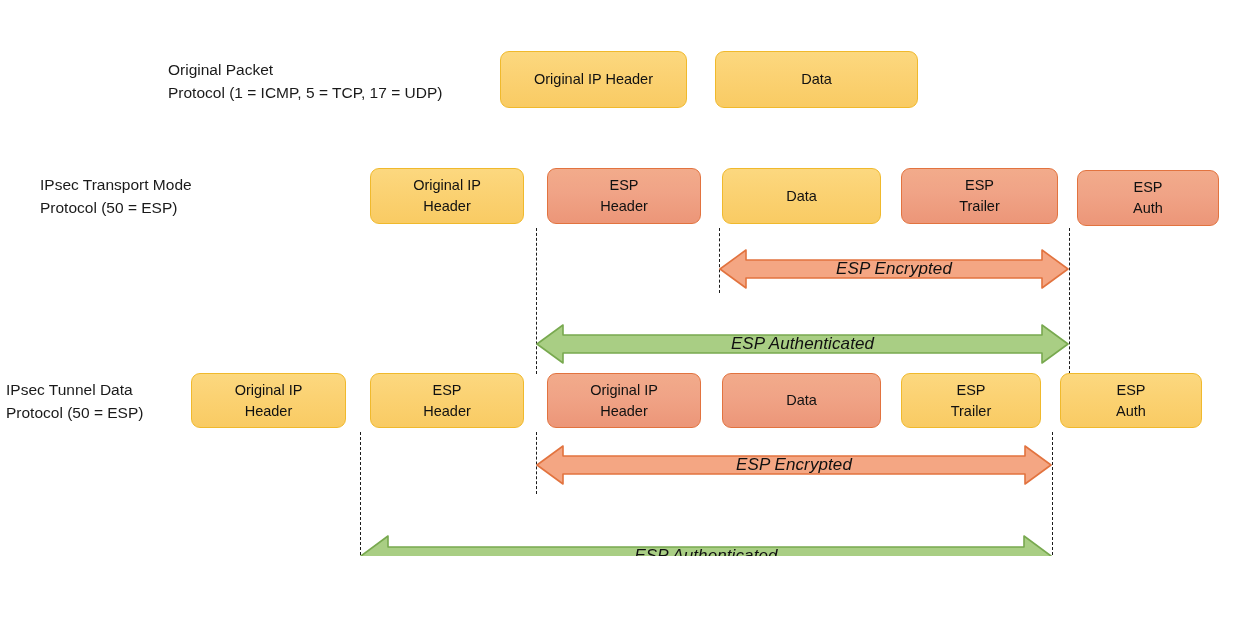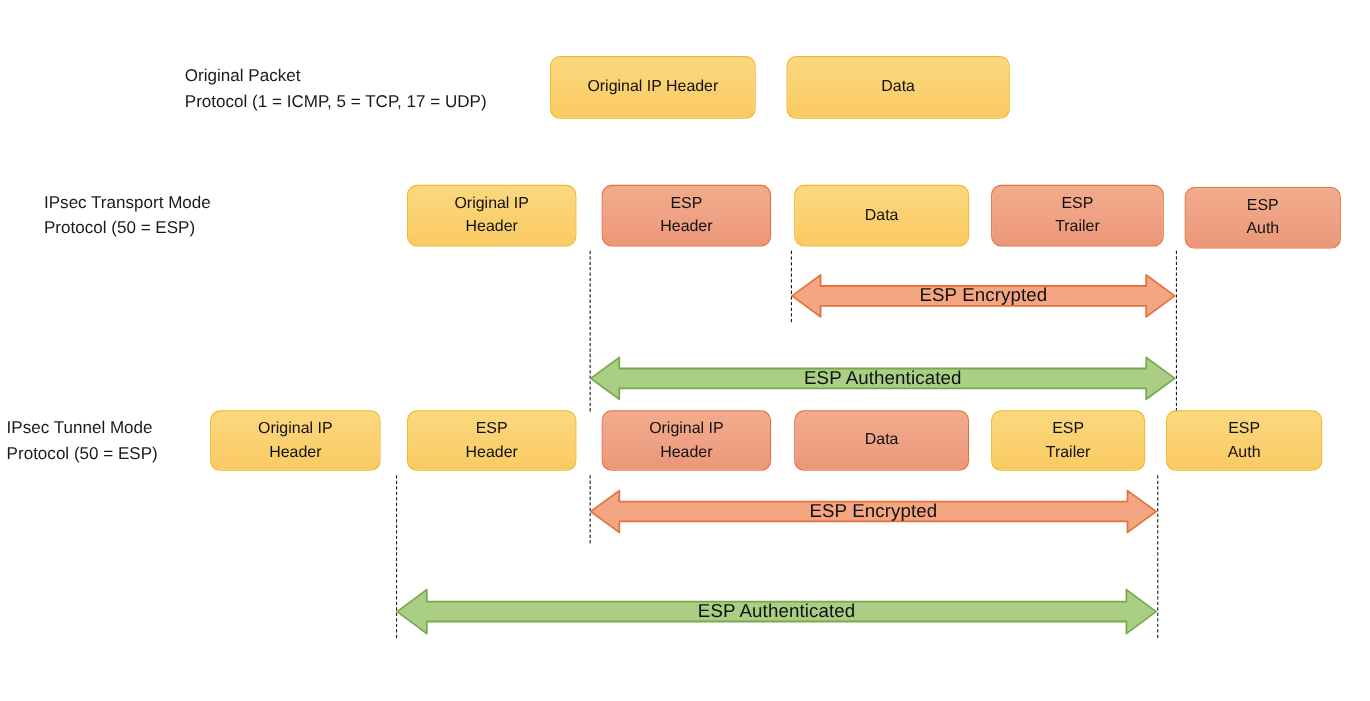--- a/index.html
+++ b/index.html
@@ -4,21 +4,21 @@
 <title>IPsec ESP Modes Diagram</title>
 <style>
   html, body {
     margin: 0;
     padding: 0;
     background: #ffffff;
   }
   #canvas {
     position: relative;
     width: 1245px;
-    height: 637px;
+    height: 556px;
     background: #ffffff;
     font-family: "Liberation Sans", sans-serif;
     overflow: hidden;
   }
 
   
   .row-label {
     position: absolute;
     font-size: 15.5px;
     line-height: 23px;
@@ -57,20 +57,21 @@
     width: 0;
     border-left: 1.7px dashed #1c1c1c;
   }
 
   
   .arrow {
     position: absolute;
     display: flex;
     align-items: center;
     justify-content: center;
+    font-style: italic;
   }
   .arrow svg {
     position: absolute;
     left: 0;
     top: 0;
     width: 100%;
     height: 100%;
     display: block;
   }
   .arrow-label {
@@ -120,21 +121,21 @@
     <span class="arrow-label">ESP Encrypted</span>
   </div>
 
   <div class="arrow" style="left:536px; top:322px; width:533px; height:44px;">
     <svg viewBox="0 0 533 44" preserveAspectRatio="none">
       <polygon points="1,22 27,3 27,13 506,13 506,3 532,22 506,41 506,31 27,31 27,41" fill="#a9ce84" stroke="#78a94f" stroke-width="1.6" stroke-linejoin="round"></polygon>
     </svg>
     <span class="arrow-label">ESP Authenticated</span>
   </div>
 
-  <div class="row-label" style="left:6px; top:378px;"><span>IPsec Tunnel Mode</span><br><span>Protocol (50 = ESP)</span></div>
+  <div class="row-label" style="left:6px; top:378px;"><span>IPsec Tunnel Data</span><br><span>Protocol (50 = ESP)</span></div>
 
   <div class="field-box fill-yellow" style="left:191px; top:373px; width:155px; height:55px;">Original IP
 Header</div>
 
   <div class="field-box fill-yellow" style="left:370px; top:373px; width:154px; height:55px;">ESP
 Header</div>
 
   <div class="field-box fill-salmon" style="left:547px; top:373px; width:154px; height:55px;">Original IP
 Header</div>
 

